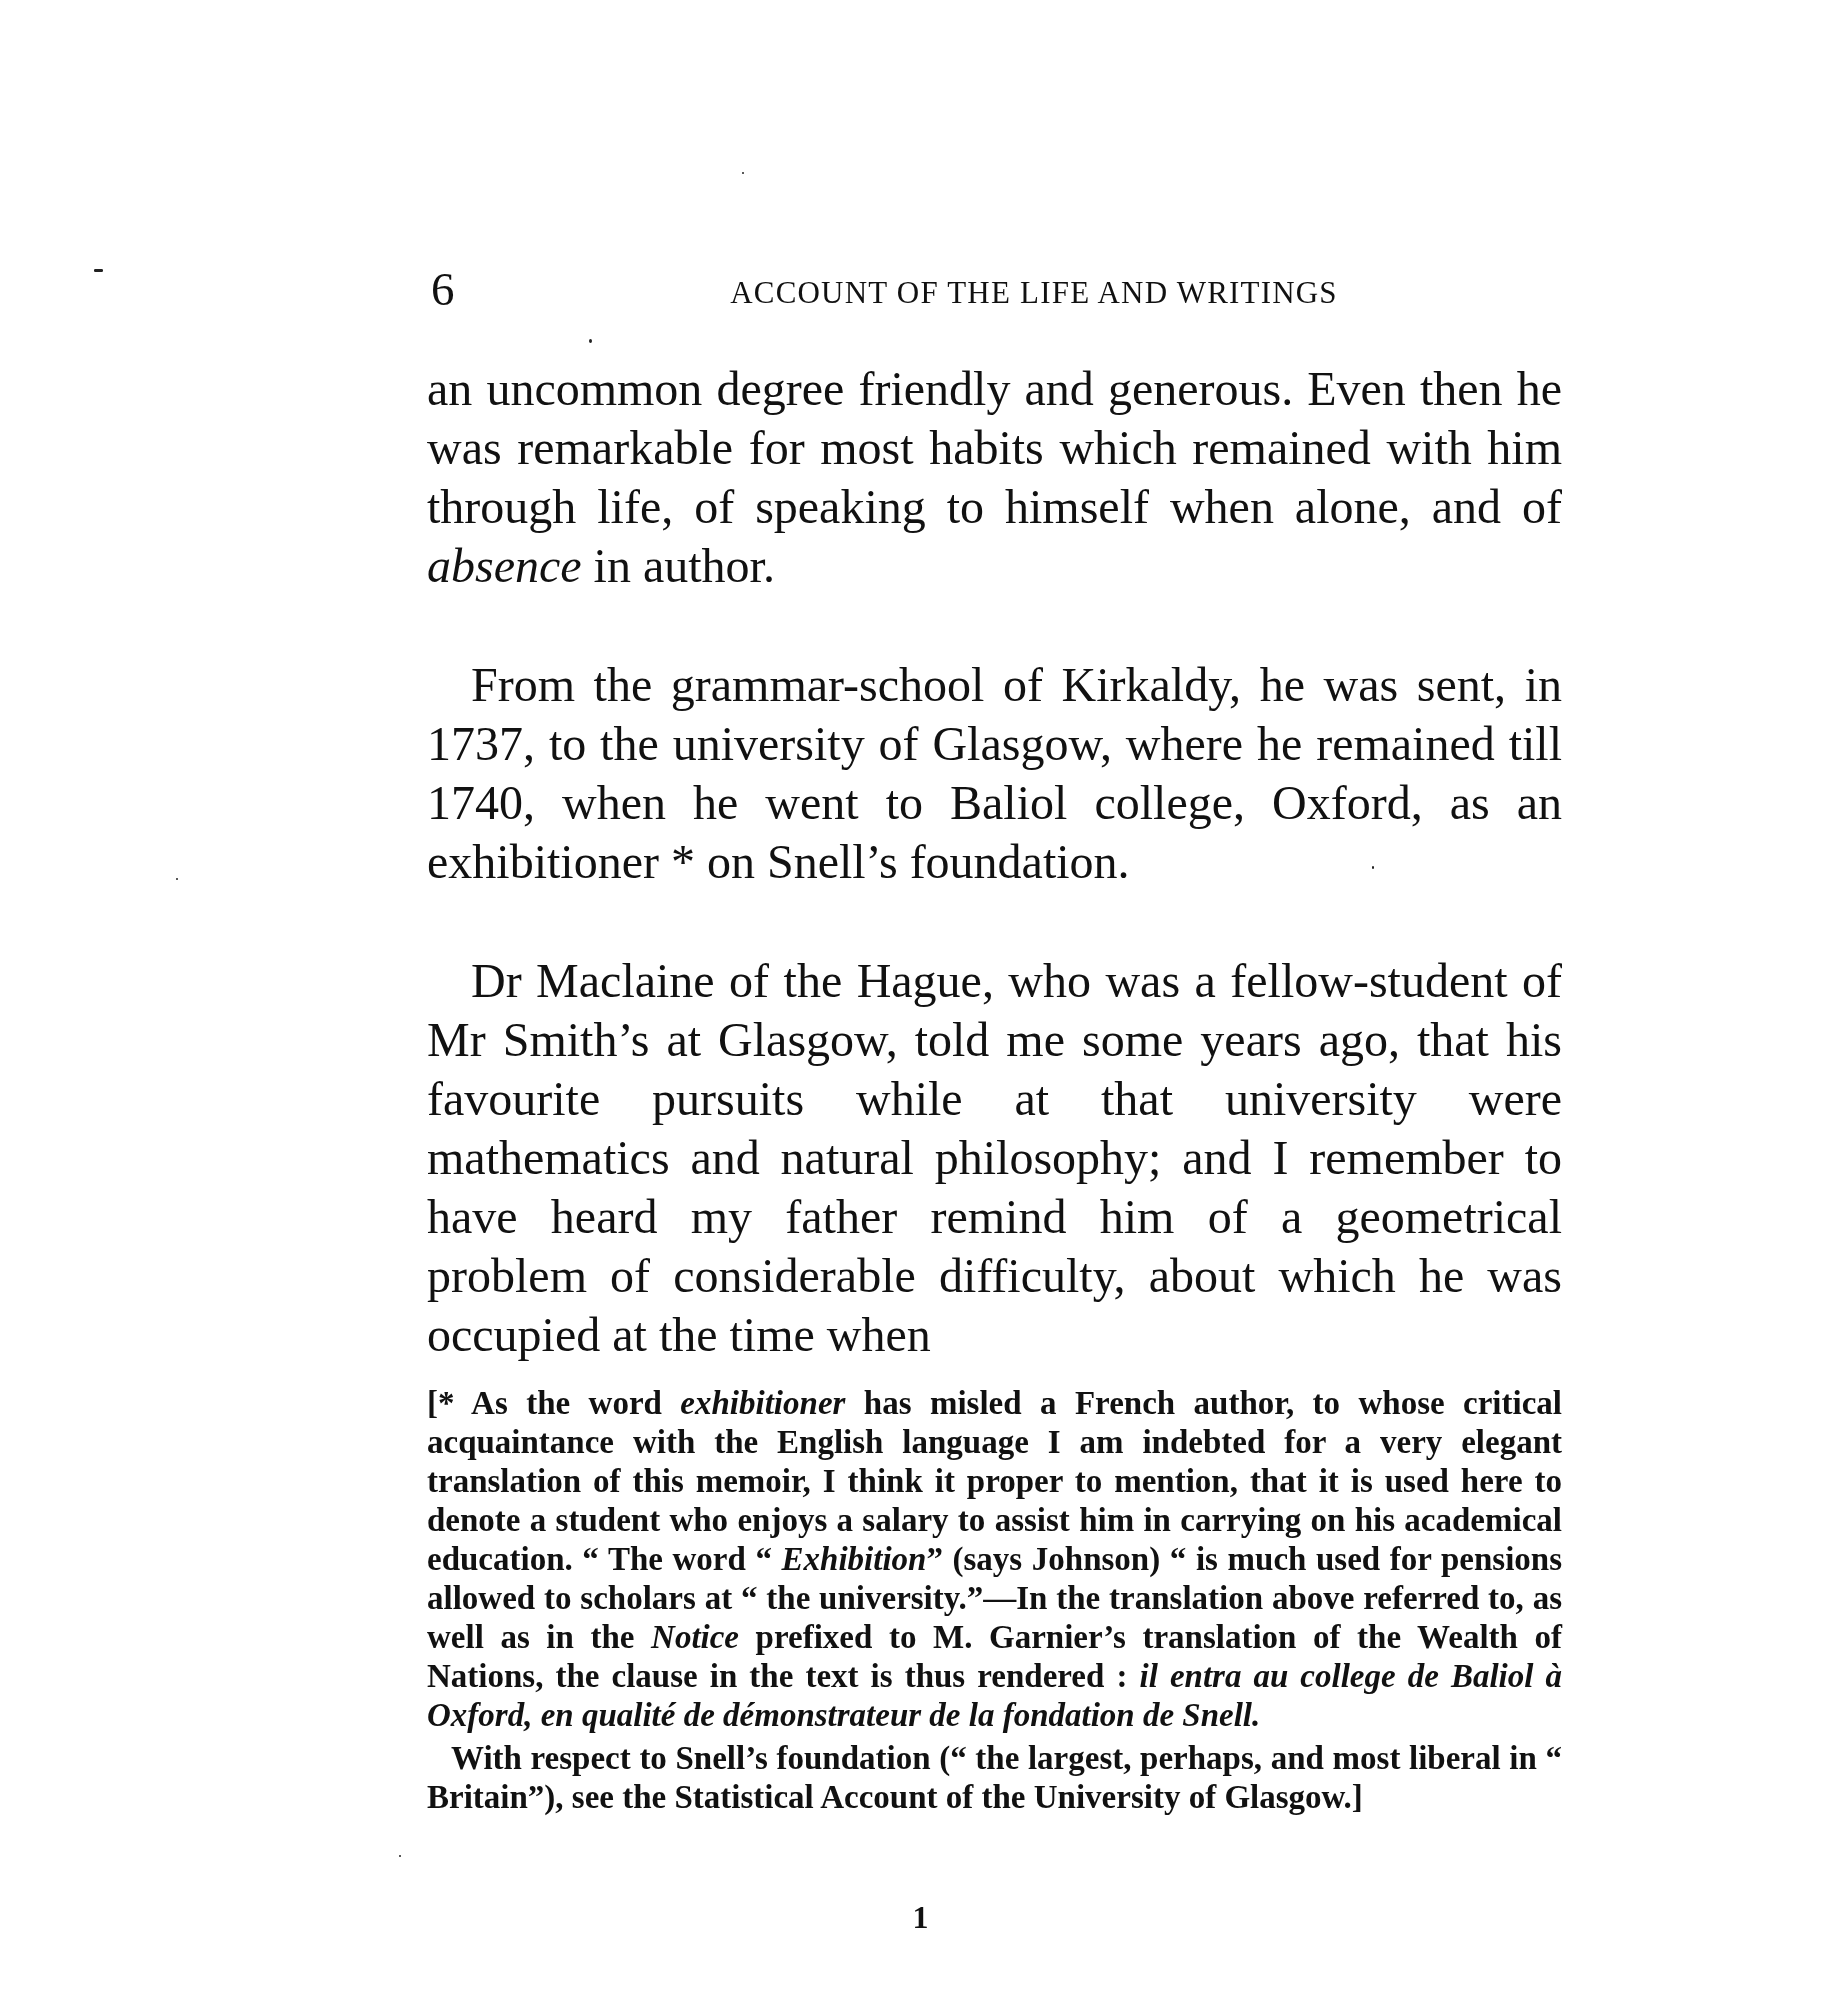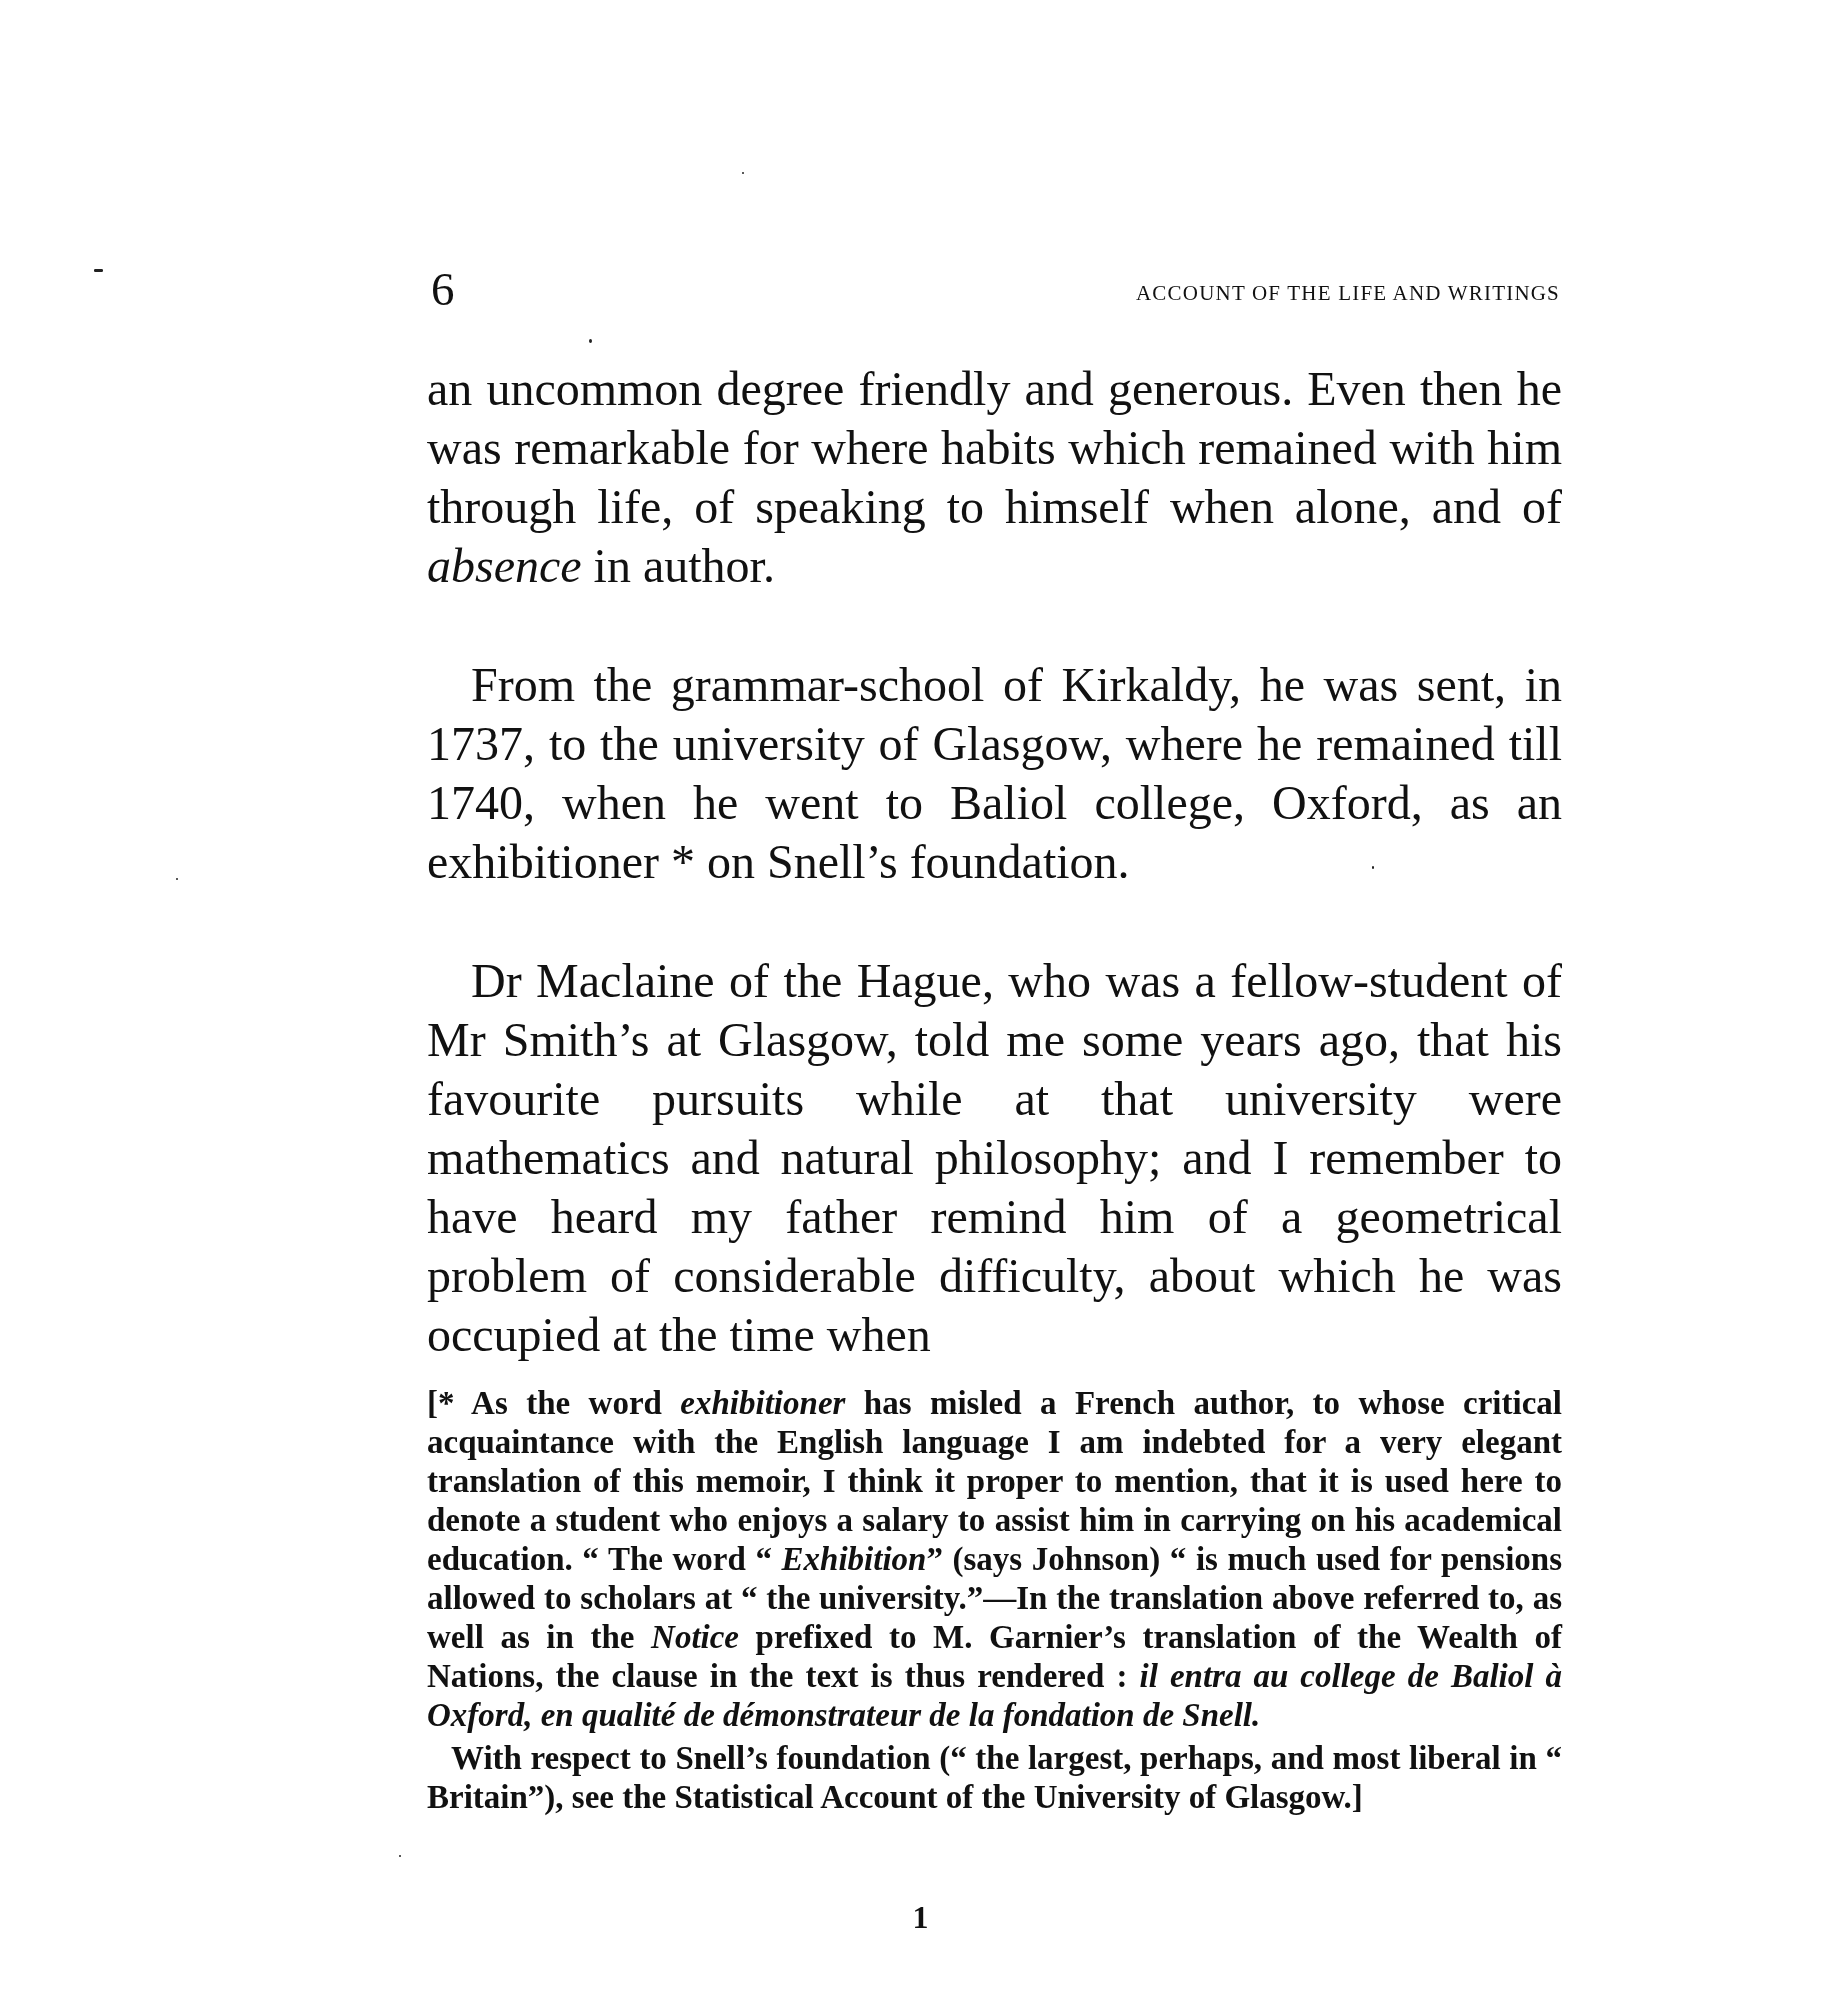--- a/index.html
+++ b/index.html
@@ -8,22 +8,22 @@
     font-family: "Liberation Serif", "DejaVu Serif", serif; color: #111111;
   }
   .speck { position: absolute; background: #222; border-radius: 50%; }
   .header {
     position: absolute; left: 431px; top: 263px; width: 1129px; height: 52px;
   }
   .page-number {
     position: absolute; left: 0; top: 0; font-size: 47px; line-height: 52px;
   }
   .running-head {
-    position: absolute; left: 9px; right: 0; top: 4px; text-align: right;
-    font-size: 21px; letter-spacing: 1.2px; line-height: 52px; padding-left: 68px;
+    position: absolute; left: 9px; right: 0; top: 4px; text-align: center;
+    font-size: 31px; letter-spacing: 1.2px; line-height: 52px; padding-left: 68px;
   }
   .main {
     position: absolute; left: 427px; top: 359px; width: 1135px;
     font-size: 48px; line-height: 59px; text-align: justify;
   }
   .main p { margin: 0 0 60px 0; text-indent: 0; }
   .main p.indent { text-indent: 44px; margin-top: 10px; }
   .footnotes {
     position: absolute; left: 427px; top: 1384px; width: 1135px;
     font-size: 33px; line-height: 39px; text-align: justify; font-weight: bold;
@@ -45,21 +45,21 @@
 <div class="speck" style="left:176px;top:878px;width:2.4px;height:2.4px;"></div>
 <div class="speck" style="left:1372px;top:866px;width:2.4px;height:3.2px;"></div>
 <div class="speck" style="left:399px;top:1855px;width:2.4px;height:2.4px;"></div>
 
 <div class="header">
   <div class="page-number">6</div>
   <div class="running-head">ACCOUNT OF THE LIFE AND WRITINGS</div>
 </div>
 
 <div class="main" id="body-text">
-    <p><span>an uncommon degree friendly and generous.  Even then he was remarkable for where habits which remained with him through life, of speaking to himself when alone, and of </span><em>absence</em><span> in author.</span></p>
+    <p><span>an uncommon degree friendly and generous.  Even then he was remarkable for most habits which remained with him through life, of speaking to himself when alone, and of </span><em>absence</em><span> in author.</span></p>
     <p class="indent"><span>From the grammar-school of Kirkaldy, he was sent, in 1737, to the university of Glasgow, where he remained till 1740, when he went to Baliol college, Oxford, as an exhibitioner * on Snell’s foundation.</span></p>
     <p class="indent"><span>Dr Maclaine of the Hague, who was a fellow-student of Mr Smith’s at Glasgow, told me some years ago, that his favourite pursuits while at that university were mathematics and natural philosophy; and I remember to have heard my father remind him of a geometrical problem of considerable difficulty, about which he was occupied at the time when</span></p>
   </div>
 
 <div class="footnotes" id="footnotes">
     <p><span>[* As the word </span><em>exhibitioner</em><span> has misled a French author, to whose critical acquaintance with the English language I am indebted for a very elegant translation of this memoir, I think it proper to mention, that it is used here to denote a student who enjoys a salary to assist him in carrying on his academical education.  “ The word “ </span><em>Exhibition</em><span>” (says Johnson) “ is much used for pensions allowed to scholars at “ the university.”—In the translation above referred to, as well as in the </span><em>Notice</em><span> prefixed to M. Garnier’s translation of the Wealth of Nations, the clause in the text is thus rendered : </span><em>il entra au college de Baliol à Oxford, en qualité de démonstrateur de la fondation de Snell.</em></p>
     <p class="fn-indent"><span>With respect to Snell’s foundation (“ the largest, perhaps, and most liberal in “ Britain”), see the Statistical Account of the University of Glasgow.]</span></p>
   </div>
 
 <div class="signature">1</div>

